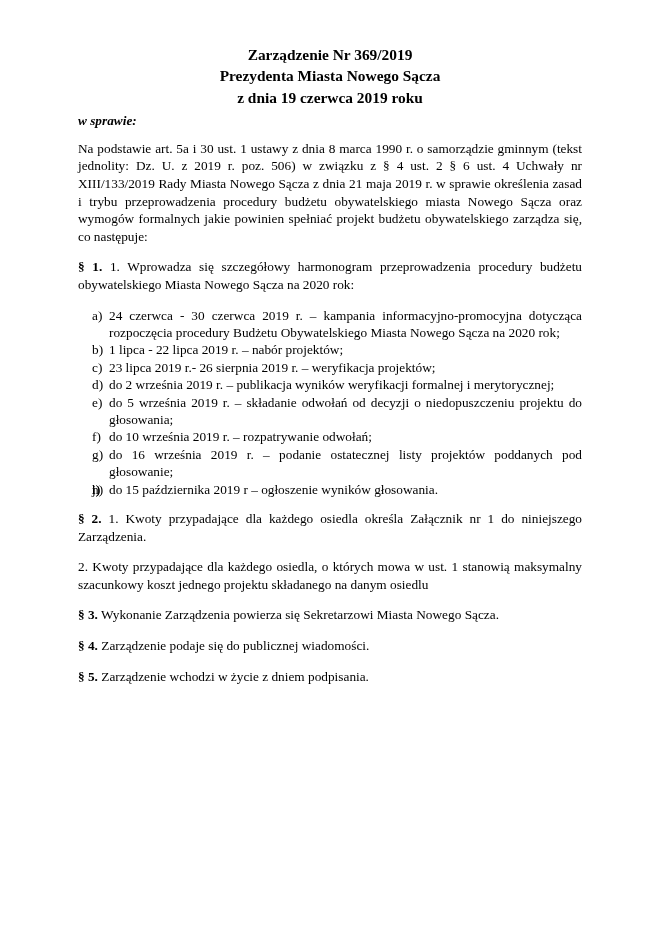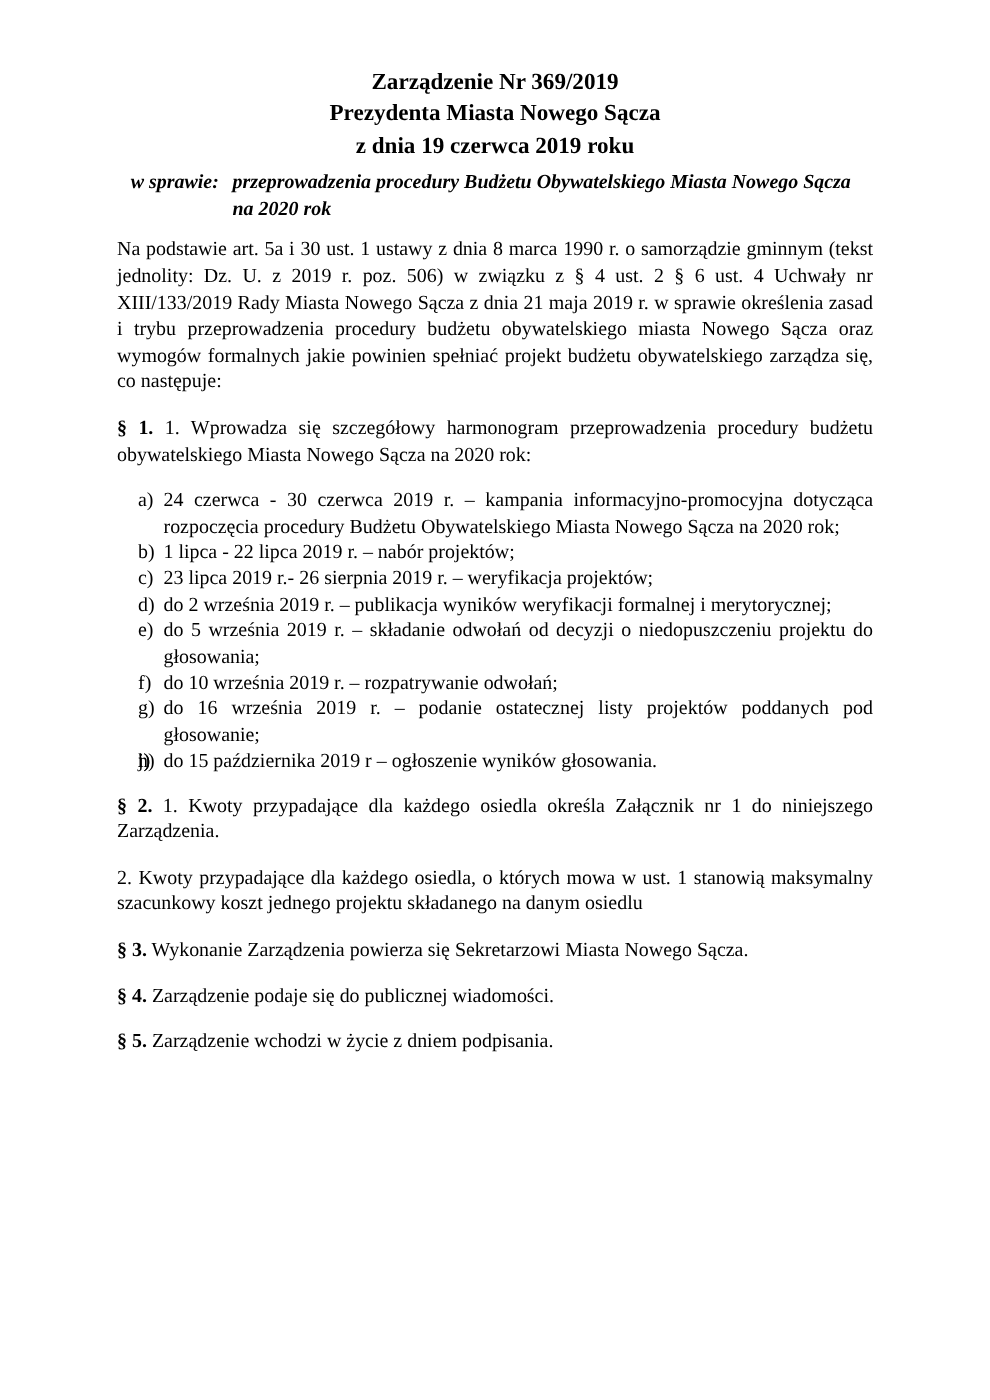--- a/index.html
+++ b/index.html
@@ -23,21 +23,21 @@
     font-size: 15.4px;
     line-height: 21.4px;
     margin-bottom: 4px;
   }
   .subject {
     display: flex;
     font-weight: bold;
     font-style: italic;
     margin-bottom: 10px;
   }
-  .subject-label { width: 77px; flex: 0 0 77px; text-align: center; }
+  .subject-label { width: 77px; flex: 0 0 77px; }
   .subject-text { flex: 1; max-width: 430px; }
   p.para {
     text-align: justify;
     margin: 0 0 13px 0;
   }
   .sec-marker { font-weight: bold; }
   ol.schedule {
     list-style: none;
     margin: 0 0 12px 0;
     line-height: 17.4px;
@@ -59,21 +59,20 @@
 <div class="page">
 
   <div class="doc-title">
     <div>Zarządzenie Nr 369/2019</div>
     <div>Prezydenta Miasta Nowego Sącza</div>
     <div>z dnia 19 czerwca 2019 roku</div>
   </div>
 
   <div class="subject">
     <span class="subject-label">w sprawie:</span>
-    <span class="subject-text">przeprowadzenia procedury Budżetu Obywatelskiego Miasta Nowego Sącza na 2020 rok</span>
   </div>
 
   <p class="para">Na podstawie art. 5a i 30 ust. 1 ustawy z dnia 8 marca 1990 r. o samorządzie gminnym (tekst jednolity: Dz. U. z 2019 r. poz. 506) w związku z § 4 ust. 2 § 6 ust. 4 Uchwały nr XIII/133/2019 Rady Miasta Nowego Sącza z dnia 21 maja 2019 r. w sprawie określenia zasad i trybu przeprowadzenia procedury budżetu obywatelskiego miasta Nowego Sącza oraz wymogów formalnych jakie powinien spełniać projekt budżetu obywatelskiego zarządza się, co następuje:</p>
 
   <p class="para"><span class="sec-marker">§ 1.</span> <span>1. Wprowadza się szczegółowy harmonogram przeprowadzenia procedury budżetu obywatelskiego Miasta Nowego Sącza na 2020 rok:</span></p>
 
   <ol class="schedule">
     <li><span class="item-marker">a)</span><span>24 czerwca - 30 czerwca 2019 r. – kampania informacyjno-promocyjna dotycząca rozpoczęcia procedury Budżetu Obywatelskiego Miasta Nowego Sącza na 2020 rok;</span></li>
     <li><span class="item-marker">b)</span><span>1 lipca - 22 lipca 2019 r. – nabór projektów;</span></li>
     <li><span class="item-marker">c)</span><span>23 lipca 2019 r.- 26 sierpnia 2019 r. – weryfikacja projektów;</span></li>

